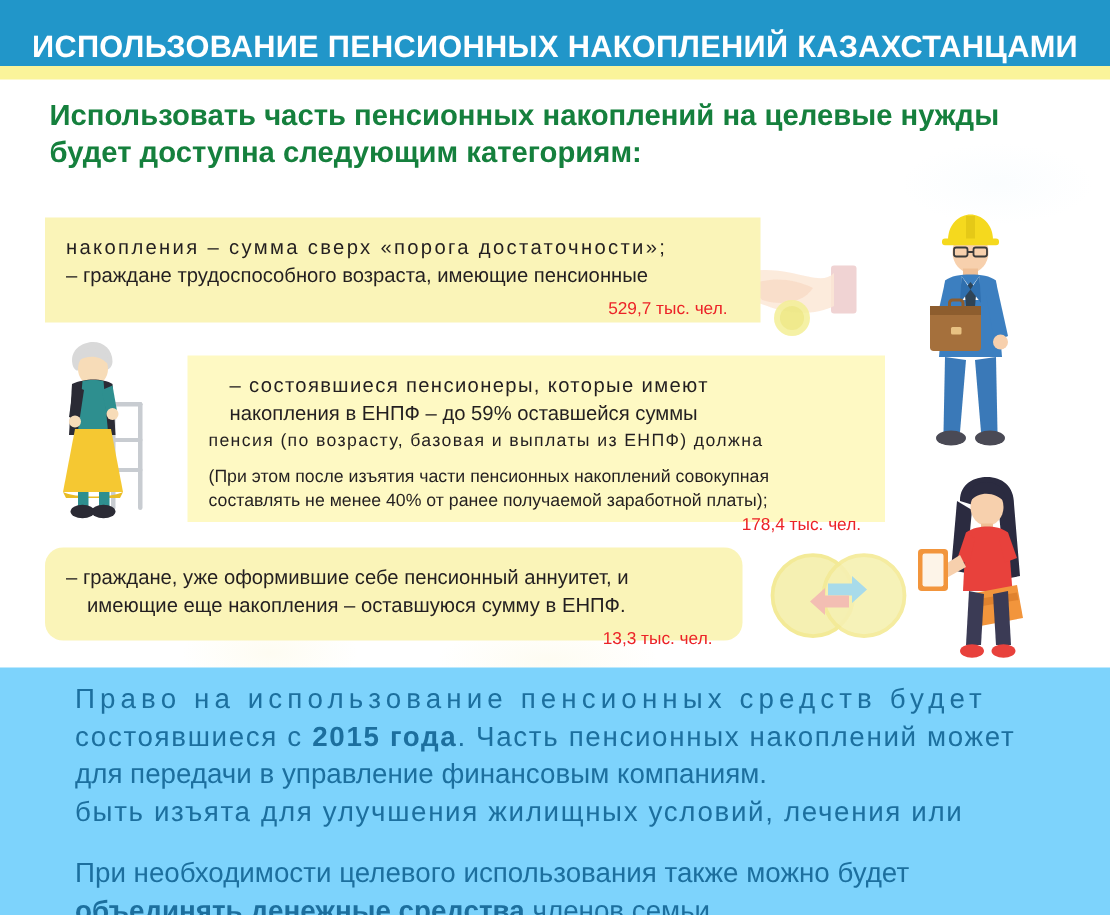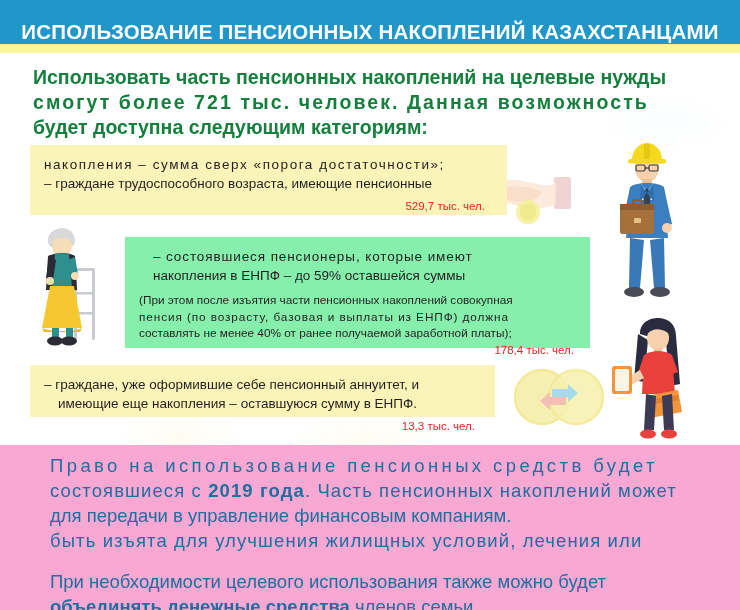--- a/index.html
+++ b/index.html
@@ -66,25 +66,25 @@
   .intro-line.justify {
     letter-spacing: 2.1px;
   }
 
   
   .cat-box {
     position: absolute;
     padding: 10px 14px 6px 14px;
   }
   .cat-box.yellow { background: #faf4b8; }
-  .cat-box.cyan   { background: #86efac; }
+  .cat-box.cyan   { background: #fef9c3; }
 
   #cat-box-1 { left: 30px;  top: 145px; width: 477px; height: 70px; }
   #cat-box-2 { left: 125px; top: 237px; width: 465px; height: 111px; }
-  #cat-box-3 { left: 30px;  top: 365px; width: 465px; height: 52px; }
+  #cat-box-3 { left: 30px;  top: 365px; width: 465px; height: 62px; border-radius: 12px; }
 
   .cat-text {
     color: #231f20;
     font-size: 13.5px;
     line-height: 19px;
   }
   .cat-text.sp1 { letter-spacing: 0px; }
   .cat-text.sp2 { letter-spacing: 1.55px; }
   .cat-text.sp3 { letter-spacing: 0.9px; }
   .cat-text.indent { padding-left: 14px; }
@@ -108,21 +108,21 @@
   #cat-box-3 .cat-value { margin-top: 7px; padding-right: 6px; }
   #cat-box-2 .cat-value { margin-top: 2px; padding-right: 2px; }
 
   
   .footer {
     position: absolute;
     left: 0;
     top: 445px;
     width: 740px;
     height: 165px;
-    background: #f9a8d4;
+    background: #7dd3fc;
   }
   .footer-inner {
     position: absolute;
     left: 50px;
     top: 8px;
     width: 650px;
   }
   .footer-line {
     color: #1c6f9e;
     font-size: 18.5px;
@@ -163,21 +163,20 @@
     <div class="header-title">ИСПОЛЬЗОВАНИЕ ПЕНСИОННЫХ НАКОПЛЕНИЙ КАЗАХСТАНЦАМИ</div>
   </div>
   <div class="header-accent"></div>
 
   <div class="wm" id="wm-3"></div>
   <div class="wm" id="wm-1"></div>
   <div class="wm" id="wm-2"></div>
 
   <div class="intro">
     <div class="intro-line">Использовать часть пенсионных накоплений на целевые нужды</div>
-    <div class="intro-line justify">смогут более 721 тыс. человек. Данная возможность</div>
     <div class="intro-line">будет доступна следующим категориям:</div>
   </div>
 
   <div class="illus" id="illus-hand">
     <svg width="110" height="70" viewBox="0 0 110 70" xmlns="http://www.w3.org/2000/svg">
       <rect x="84" y="17" width="17" height="32" rx="2" fill="#e8b9b9" opacity="0.75"></rect>
       <path d="M6 28 C22 20 40 18 58 22 C72 25 80 28 86 22 L86 44 C74 50 58 50 44 45 C30 40 16 35 6 32 Z" fill="#fbe3cf" opacity="0.85"></path>
       <path d="M30 30 C44 24 60 26 72 32 C66 42 50 44 38 40 Z" fill="#f7d6bd" opacity="0.8"></path>
       <circle cx="58" cy="52" r="12" fill="#f2ec8a" opacity="0.9"></circle>
       <circle cx="58" cy="52" r="8" fill="#ebe472" opacity="0.8"></circle>
@@ -264,22 +263,22 @@
       <rect x="44" y="100" width="7" height="10" fill="#2e8f8f"></rect>
 
       <ellipse cx="33" cy="113" rx="8" ry="4.5" fill="#2b2b35"></ellipse>
       <ellipse cx="47" cy="113" rx="8" ry="4.5" fill="#2b2b35"></ellipse>
     </svg>
   </div>
 
   <div class="cat-box cyan" id="cat-box-2">
     <div class="cat-text sp3 indent">– состоявшиеся пенсионеры, которые имеют</div>
     <div class="cat-text indent">накопления в ЕНПФ – до 59% оставшейся суммы</div>
+    <div class="cat-note sp" style="margin-top:0;">пенсия (по возрасту, базовая и выплаты из ЕНПФ) должна</div>
     <div class="cat-note">(При этом после изъятия части пенсионных накоплений совокупная</div>
-    <div class="cat-note sp" style="margin-top:0;">пенсия (по возрасту, базовая и выплаты из ЕНПФ) должна</div>
     <div class="cat-note" style="margin-top:0;">составлять не менее 40% от ранее получаемой заработной платы);</div>
     <div class="cat-value">178,4 тыс. чел.</div>
   </div>
 
   <div class="illus" id="illus-girl">
     <svg width="95" height="125" viewBox="0 0 95 125" xmlns="http://www.w3.org/2000/svg">
 
       <path d="M32 16 C32 4 42 0 50 0 C60 0 68 6 68 18 L72 66 L62 68 L58 24 Z" fill="#2b2b40"></path>
       <path d="M30 16 L26 62 L36 64 L40 22 Z" fill="#2b2b40"></path>
 
@@ -322,21 +321,21 @@
 
   <div class="cat-box yellow" id="cat-box-3">
     <div class="cat-text sp1">– граждане, уже оформившие себе пенсионный аннуитет, и</div>
     <div class="cat-text indent">имеющие еще накопления – оставшуюся сумму в ЕНПФ.</div>
     <div class="cat-value">13,3 тыс. чел.</div>
   </div>
 
   <div class="footer">
     <div class="footer-inner">
       <div class="footer-line sp">Право на использование пенсионных средств будет</div>
-      <div class="footer-line sp2"><span>состоявшиеся с </span><b>2019 года</b><span>. Часть пенсионных накоплений может</span></div>
+      <div class="footer-line sp2"><span>состоявшиеся с </span><b>2015 года</b><span>. Часть пенсионных накоплений может</span></div>
       <div class="footer-line">для передачи в управление финансовым компаниям.</div>
       <div class="footer-line sp2">быть изъята для улучшения жилищных  условий, лечения или</div>
 
       <div class="footer-para2">
         <div class="footer-line">При необходимости целевого использования также можно будет</div>
         <div class="footer-line"><b>объединять денежные средства</b><span> членов семьи.</span></div>
       </div>
     </div>
   </div>
 

